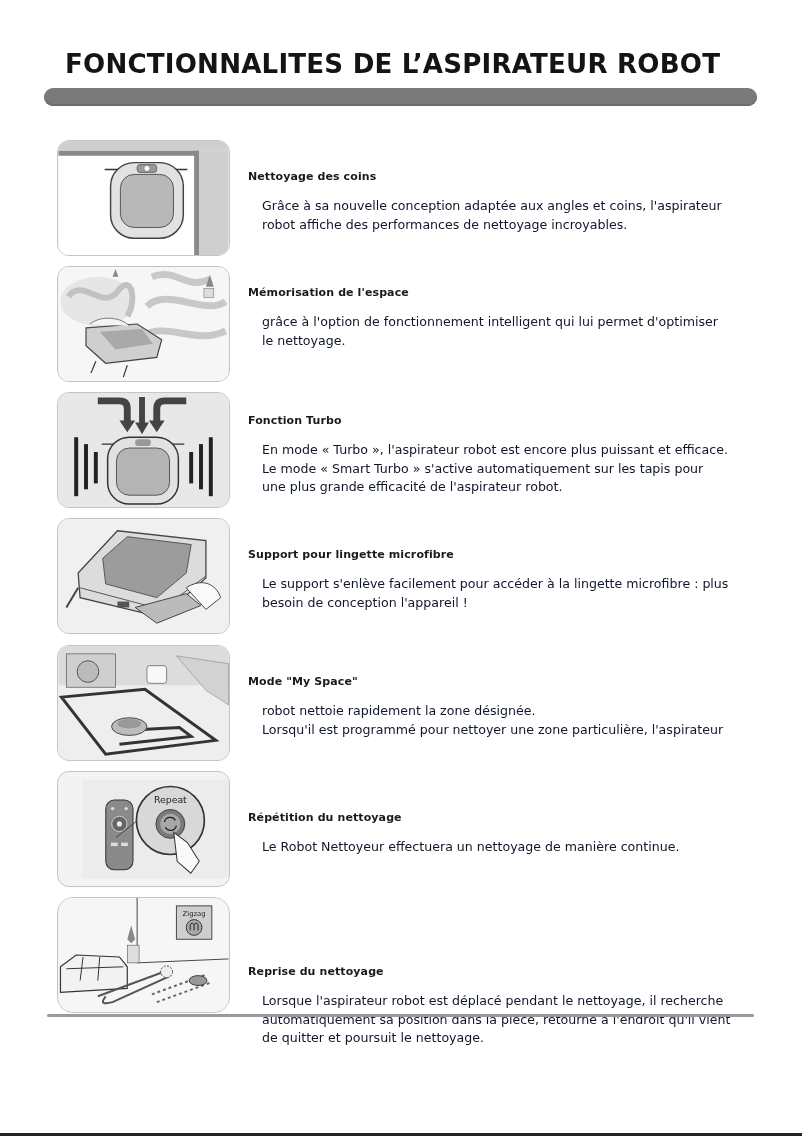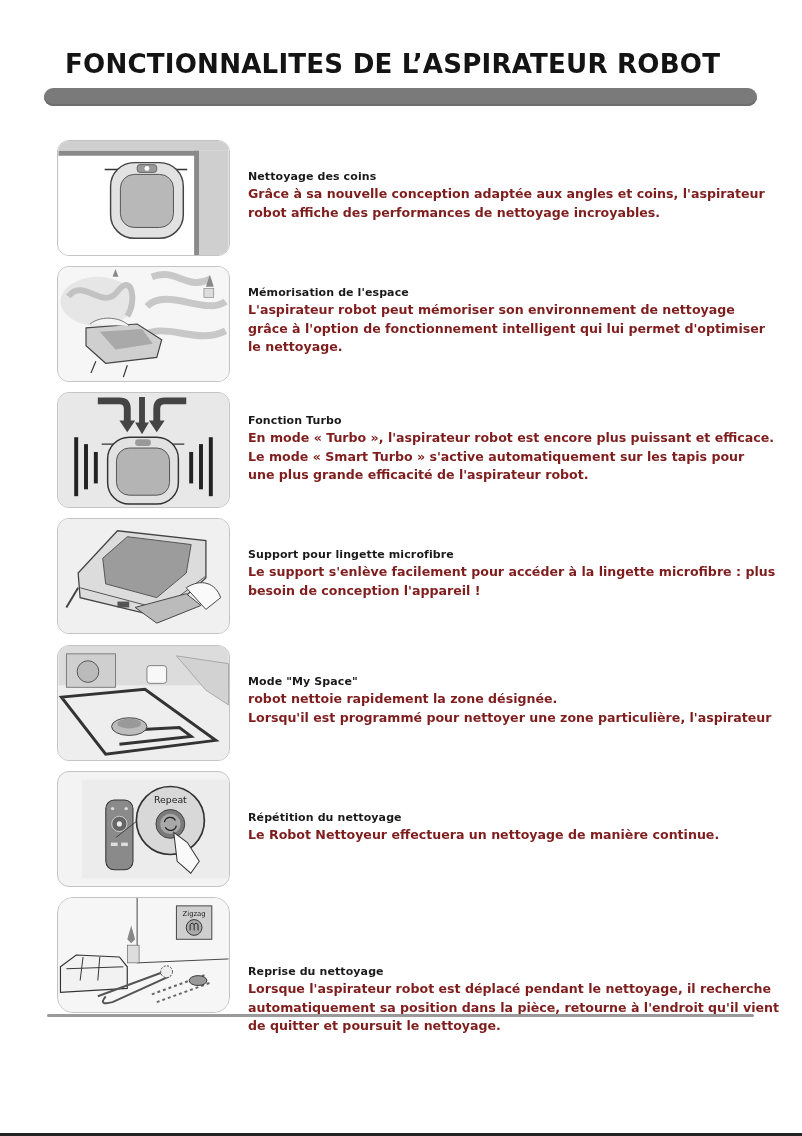--- a/index.html
+++ b/index.html
@@ -27,21 +27,21 @@
     background: #f3f3f3; overflow: hidden;
   }
   .thumb svg { width: 100%; height: 100%; display: block; }
   .text-block { position: absolute; left: 248px; width: 510px; }
   .feature-heading {
     font-family: "DejaVu Sans", sans-serif; font-weight: bold;
     font-size: 11px; color: #1a1a1a; margin: 0 0 2px 0; letter-spacing: 0.1px;
   }
   .feature-desc {
     font-family: "DejaVu Sans", sans-serif; font-size: 12.6px;
-    line-height: 18.5px; color: #7f1d1d; margin: 0; font-weight: bold;
+    line-height: 18.5px; color: #0f172a; margin: 14px;
   }
   .feature-desc span { display: block; white-space: nowrap; }
   .bottom-rule {
     position: absolute; left: 47px; top: 1014px; width: 707px; height: 3px;
     background: #9a9a9a; border-radius: 2px;
   }
   .page-edge {
     position: absolute; left: 0; top: 1133px; width: 802px; height: 3px;
     background: #222;
   }
@@ -89,21 +89,20 @@
       <path d="M28 62 L80 58 L105 74 L100 92 L48 98 L28 80 Z" fill="#cfcfcf" stroke="#444" stroke-width="1.2"></path>
       <path d="M42 66 L85 63 L96 78 L58 84 Z" fill="#a9a9a9"></path>
       <path d="M32 58 C45 48, 65 52, 72 60" stroke="#777" stroke-width="1" fill="#f4f4f4"></path>
       <line x1="38" y1="96" x2="33" y2="108" stroke="#333" stroke-width="1.2"></line>
       <line x1="70" y1="100" x2="66" y2="112" stroke="#333" stroke-width="1.2"></line>
     </svg>
   </div>
   <div class="text-block" style="top:286px;">
     <div class="feature-heading">Mémorisation de l'espace</div>
     <p class="feature-desc">
-      <span>L'aspirateur robot peut mémoriser son environnement de nettoyage</span>
       <span>grâce à l'option de fonctionnement intelligent qui lui permet d'optimiser</span>
       <span>le nettoyage.</span>
     </p>
   </div>
 </div>
 
 <div class="feature">
   <div class="thumb" style="top:392px;">
     <svg viewBox="0 0 173 116">
       <rect width="173" height="116" fill="#e8e8e8"></rect>

